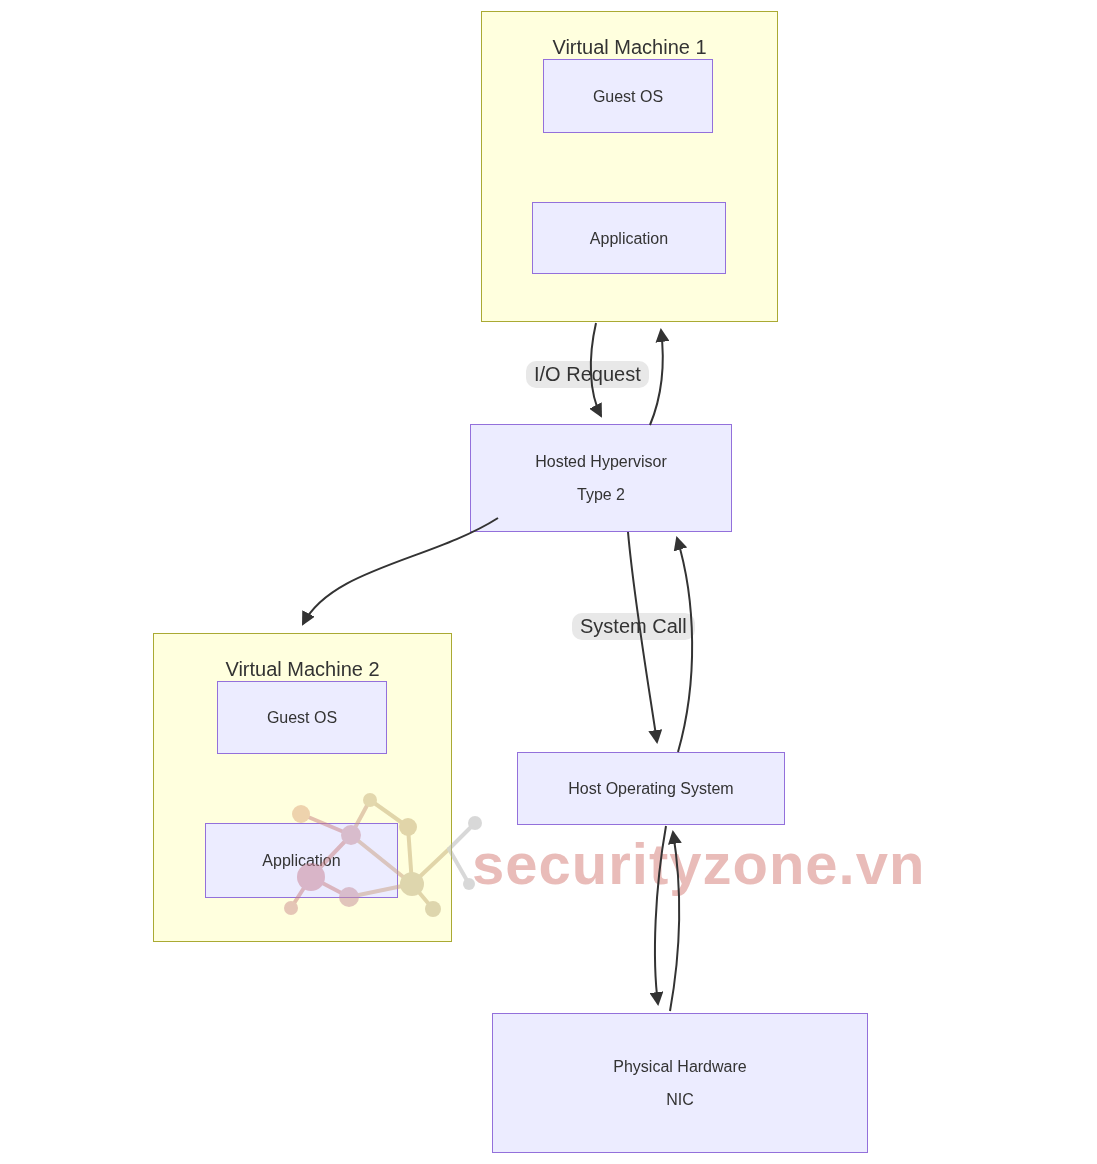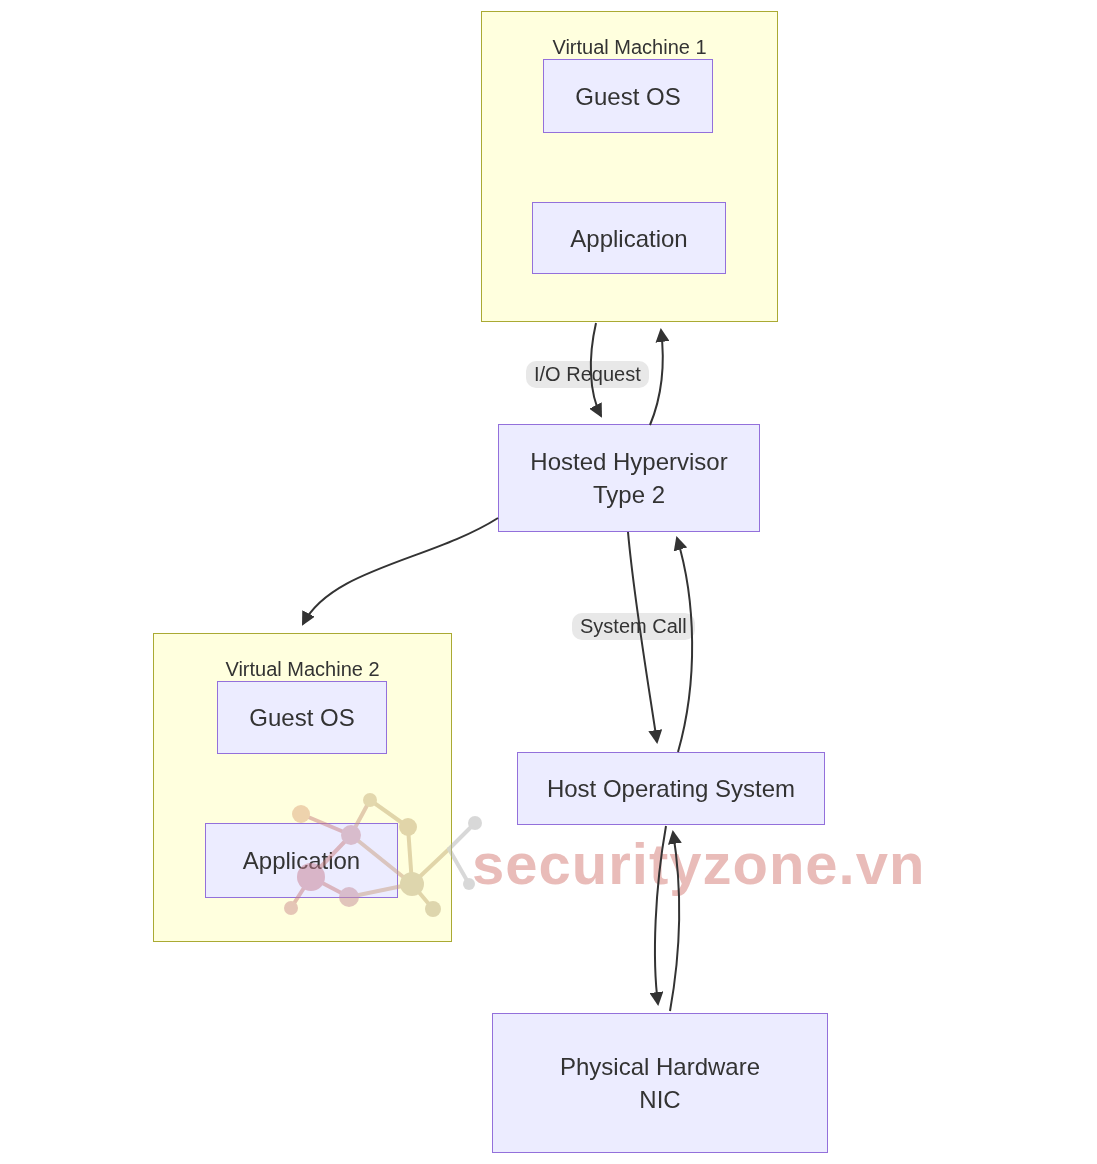--- a/index.html
+++ b/index.html
@@ -25,21 +25,21 @@
     font-size:20px;color:#333;
     z-index:2;
   }
   .node{
     position:absolute;
     background:var(--node-fill,#ECECFF);
     border:1.5px solid var(--node-border,#9370DB);
     box-sizing:border-box;
     display:flex;align-items:center;justify-content:center;
     flex-direction:column;
-    font-size:24px;color:#333;
+    font-size:16px;color:#333;
     text-align:center;
     z-index:2;
     line-height:33px;
   }
   .edge-label{
     position:absolute;
     background:var(--label-bg,#e8e8e8);
     color:#333;
     font-size:20px;
     padding:2px 8px;
@@ -70,40 +70,40 @@
   <div class="cluster" style="left:481px;top:11px;width:297px;height:311px;">
     <div class="cluster-title">Virtual Machine 1</div>
   </div>
   <div class="node" style="left:543px;top:59px;width:170px;height:74px;">
     <span>Guest OS</span>
   </div>
   <div class="node" style="left:532px;top:202px;width:194px;height:72px;">
     <span>Application</span>
   </div>
 
-  <div class="node" style="left:498px;top:424px;width:262px;height:108px;align-items:center;">
+  <div class="node" style="left:470px;top:424px;width:262px;height:108px;align-items:center;">
     <span>Hosted Hypervisor</span>
     <span>Type 2</span>
   </div>
 
   <div class="cluster" style="left:153px;top:633px;width:299px;height:309px;">
     <div class="cluster-title">Virtual Machine 2</div>
   </div>
   <div class="node" style="left:217px;top:681px;width:170px;height:73px;">
     <span>Guest OS</span>
   </div>
   <div class="node" style="left:205px;top:823px;width:193px;height:75px;">
     <span>Application</span>
   </div>
 
-  <div class="node" style="left:517px;top:752px;width:308px;height:73px;">
+  <div class="node" style="left:517px;top:752px;width:268px;height:73px;">
     <span>Host Operating System</span>
   </div>
 
-  <div class="node" style="left:492px;top:1013px;width:336px;height:140px;">
+  <div class="node" style="left:492px;top:1013px;width:376px;height:140px;">
     <span>Physical Hardware</span>
     <span>NIC</span>
   </div>
 
   <div class="edge-label" style="left:526px;top:361px;">I/O Request</div>
   <div class="edge-label" style="left:572px;top:567px;margin-top:46px;">System Call</div>
 
   <svg class="layer watermark-svg">
     <g opacity="0.5" stroke-linecap="round">
 

